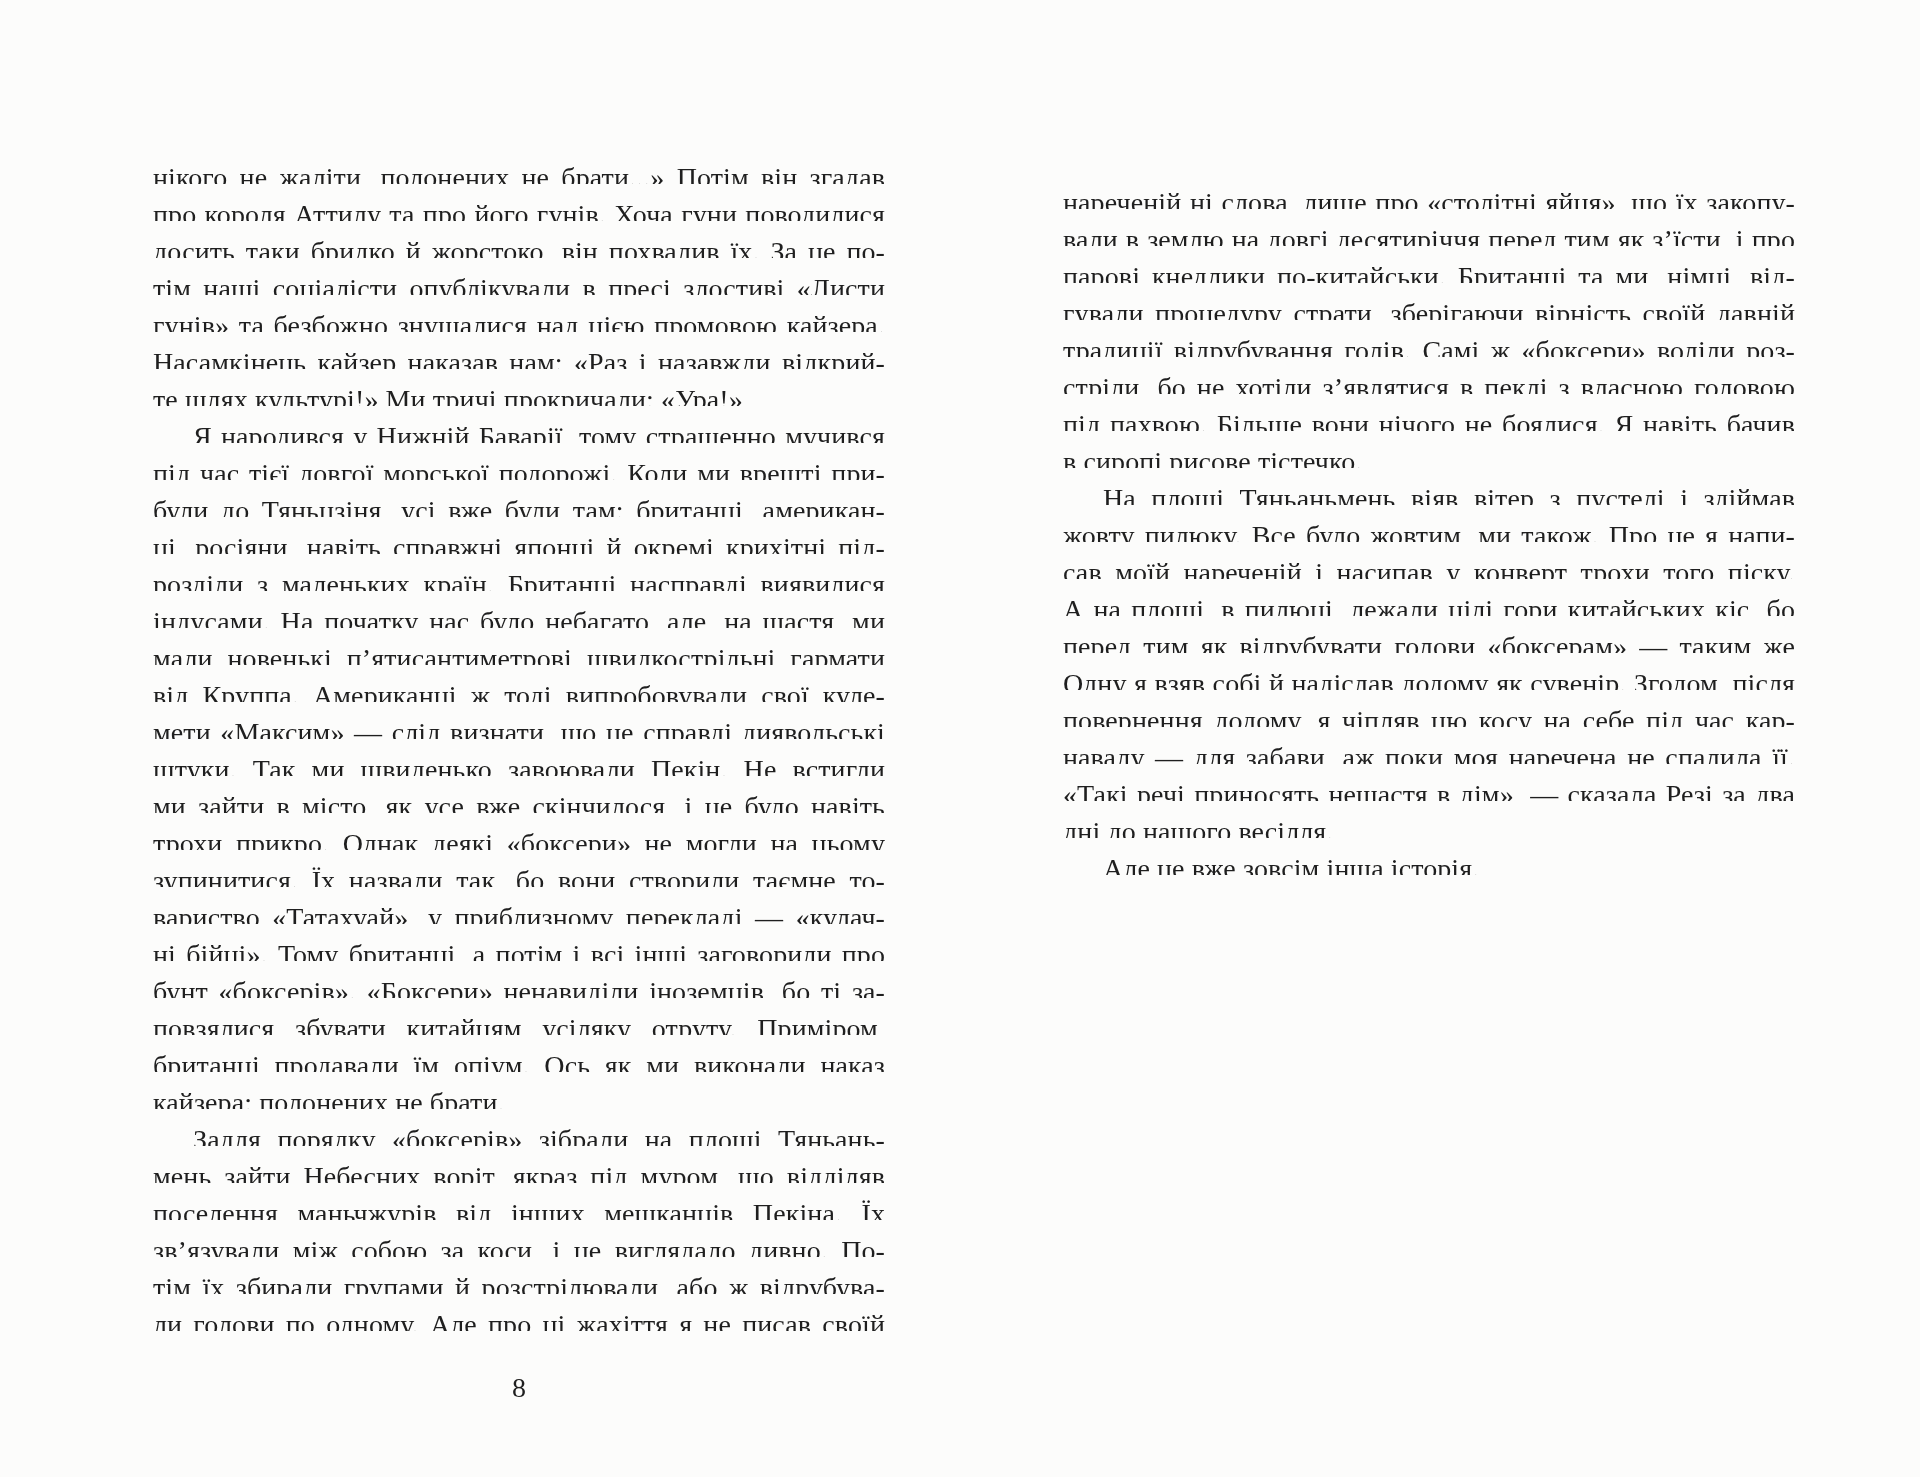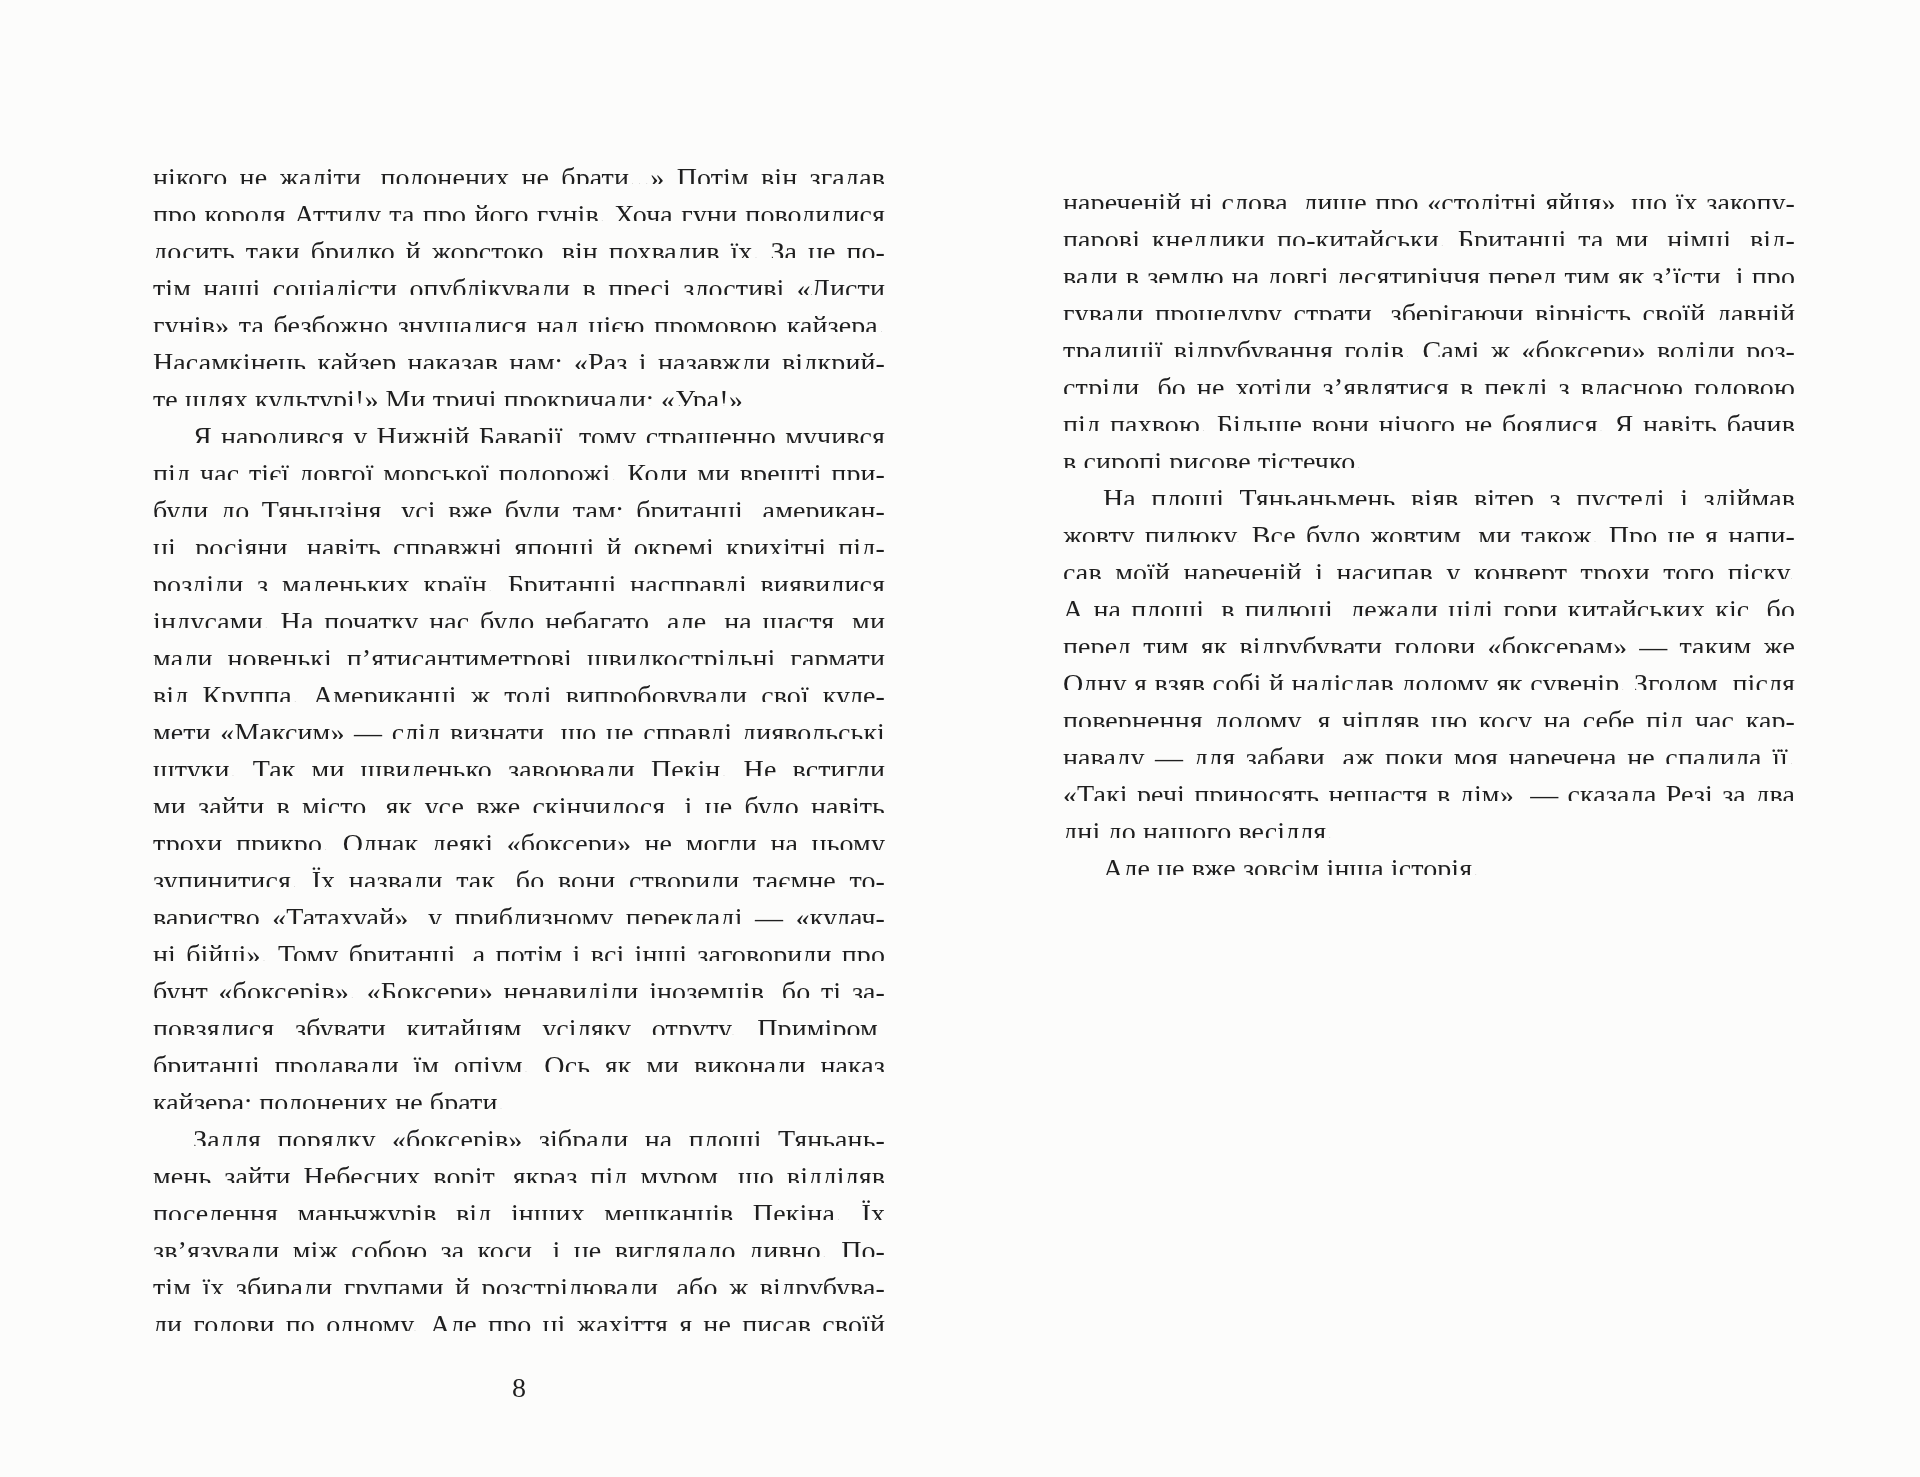--- a/index.html
+++ b/index.html
@@ -94,22 +94,22 @@
         <div class="line">поселення маньчжурів від інших мешканців Пекіна. Їх</div>
         <div class="line">зв’язували між собою за коси, і це виглядало дивно. По-</div>
         <div class="line">тім їх збирали групами й розстрілювали, або ж відрубува-</div>
         <div class="line">ли голови по одному. Але про ці жахіття я не писав своїй</div>
       </div>
     <div class="page-number">8</div>
   </div>
   <div class="page right">
     <div class="text-block" id="right-lines">
         <div class="line">нареченій ні слова, лише про «столітні яйця», що їх закопу-</div>
+        <div class="line">вали в землю на довгі десятиріччя перед тим як з’їсти, і про</div>
         <div class="line">парові кнедлики по-китайськи. Британці та ми, німці, від-</div>
-        <div class="line">вали в землю на довгі десятиріччя перед тим як з’їсти, і про</div>
         <div class="line">гували процедуру страти, зберігаючи вірність своїй давній</div>
         <div class="line">традиції відрубування голів. Самі ж «боксери» воліли роз-</div>
         <div class="line">стріли, бо не хотіли з’являтися в пеклі з власною головою</div>
         <div class="line">під пахвою. Більше вони нічого не боялися. Я навіть бачив</div>
         <div class="line no-just">в сиропі рисове тістечко.</div>
         <div class="line indent">На площі Тяньаньмень віяв вітер з пустелі і здіймав</div>
         <div class="line">жовту пилюку. Все було жовтим, ми також. Про це я напи-</div>
         <div class="line">сав моїй нареченій і насипав у конверт трохи того піску.</div>
         <div class="line">А на площі, в пилюці, лежали цілі гори китайських кіс, бо</div>
         <div class="line">перед тим як відрубувати голови «боксерам» — таким же</div>

